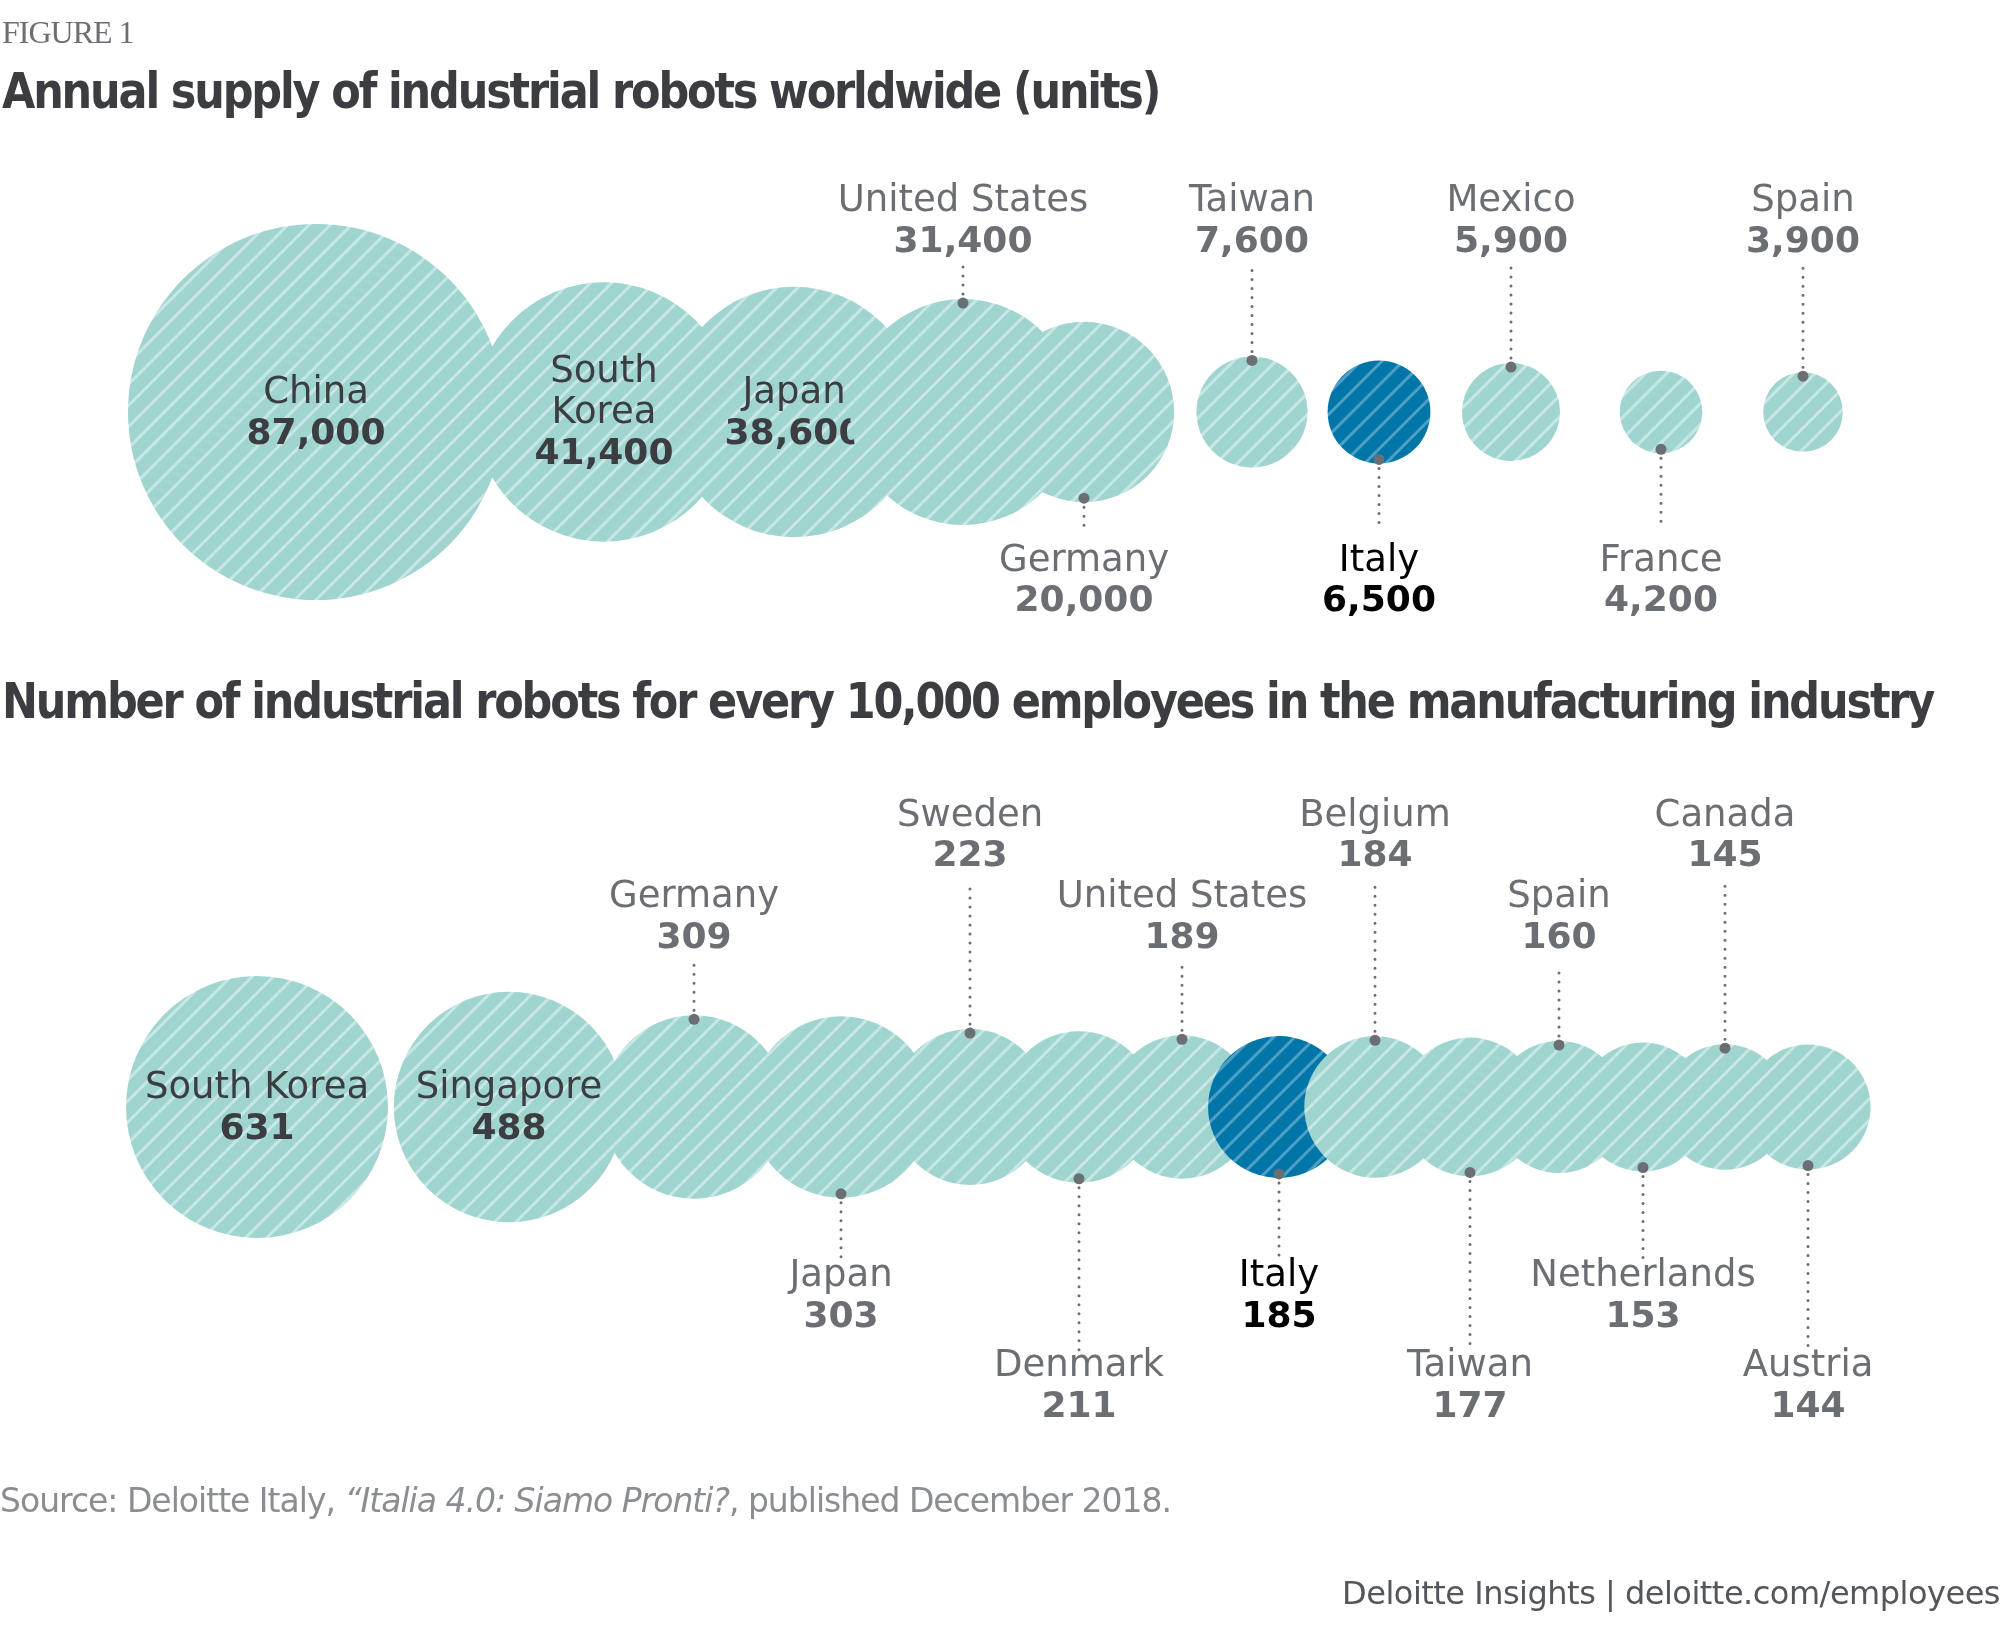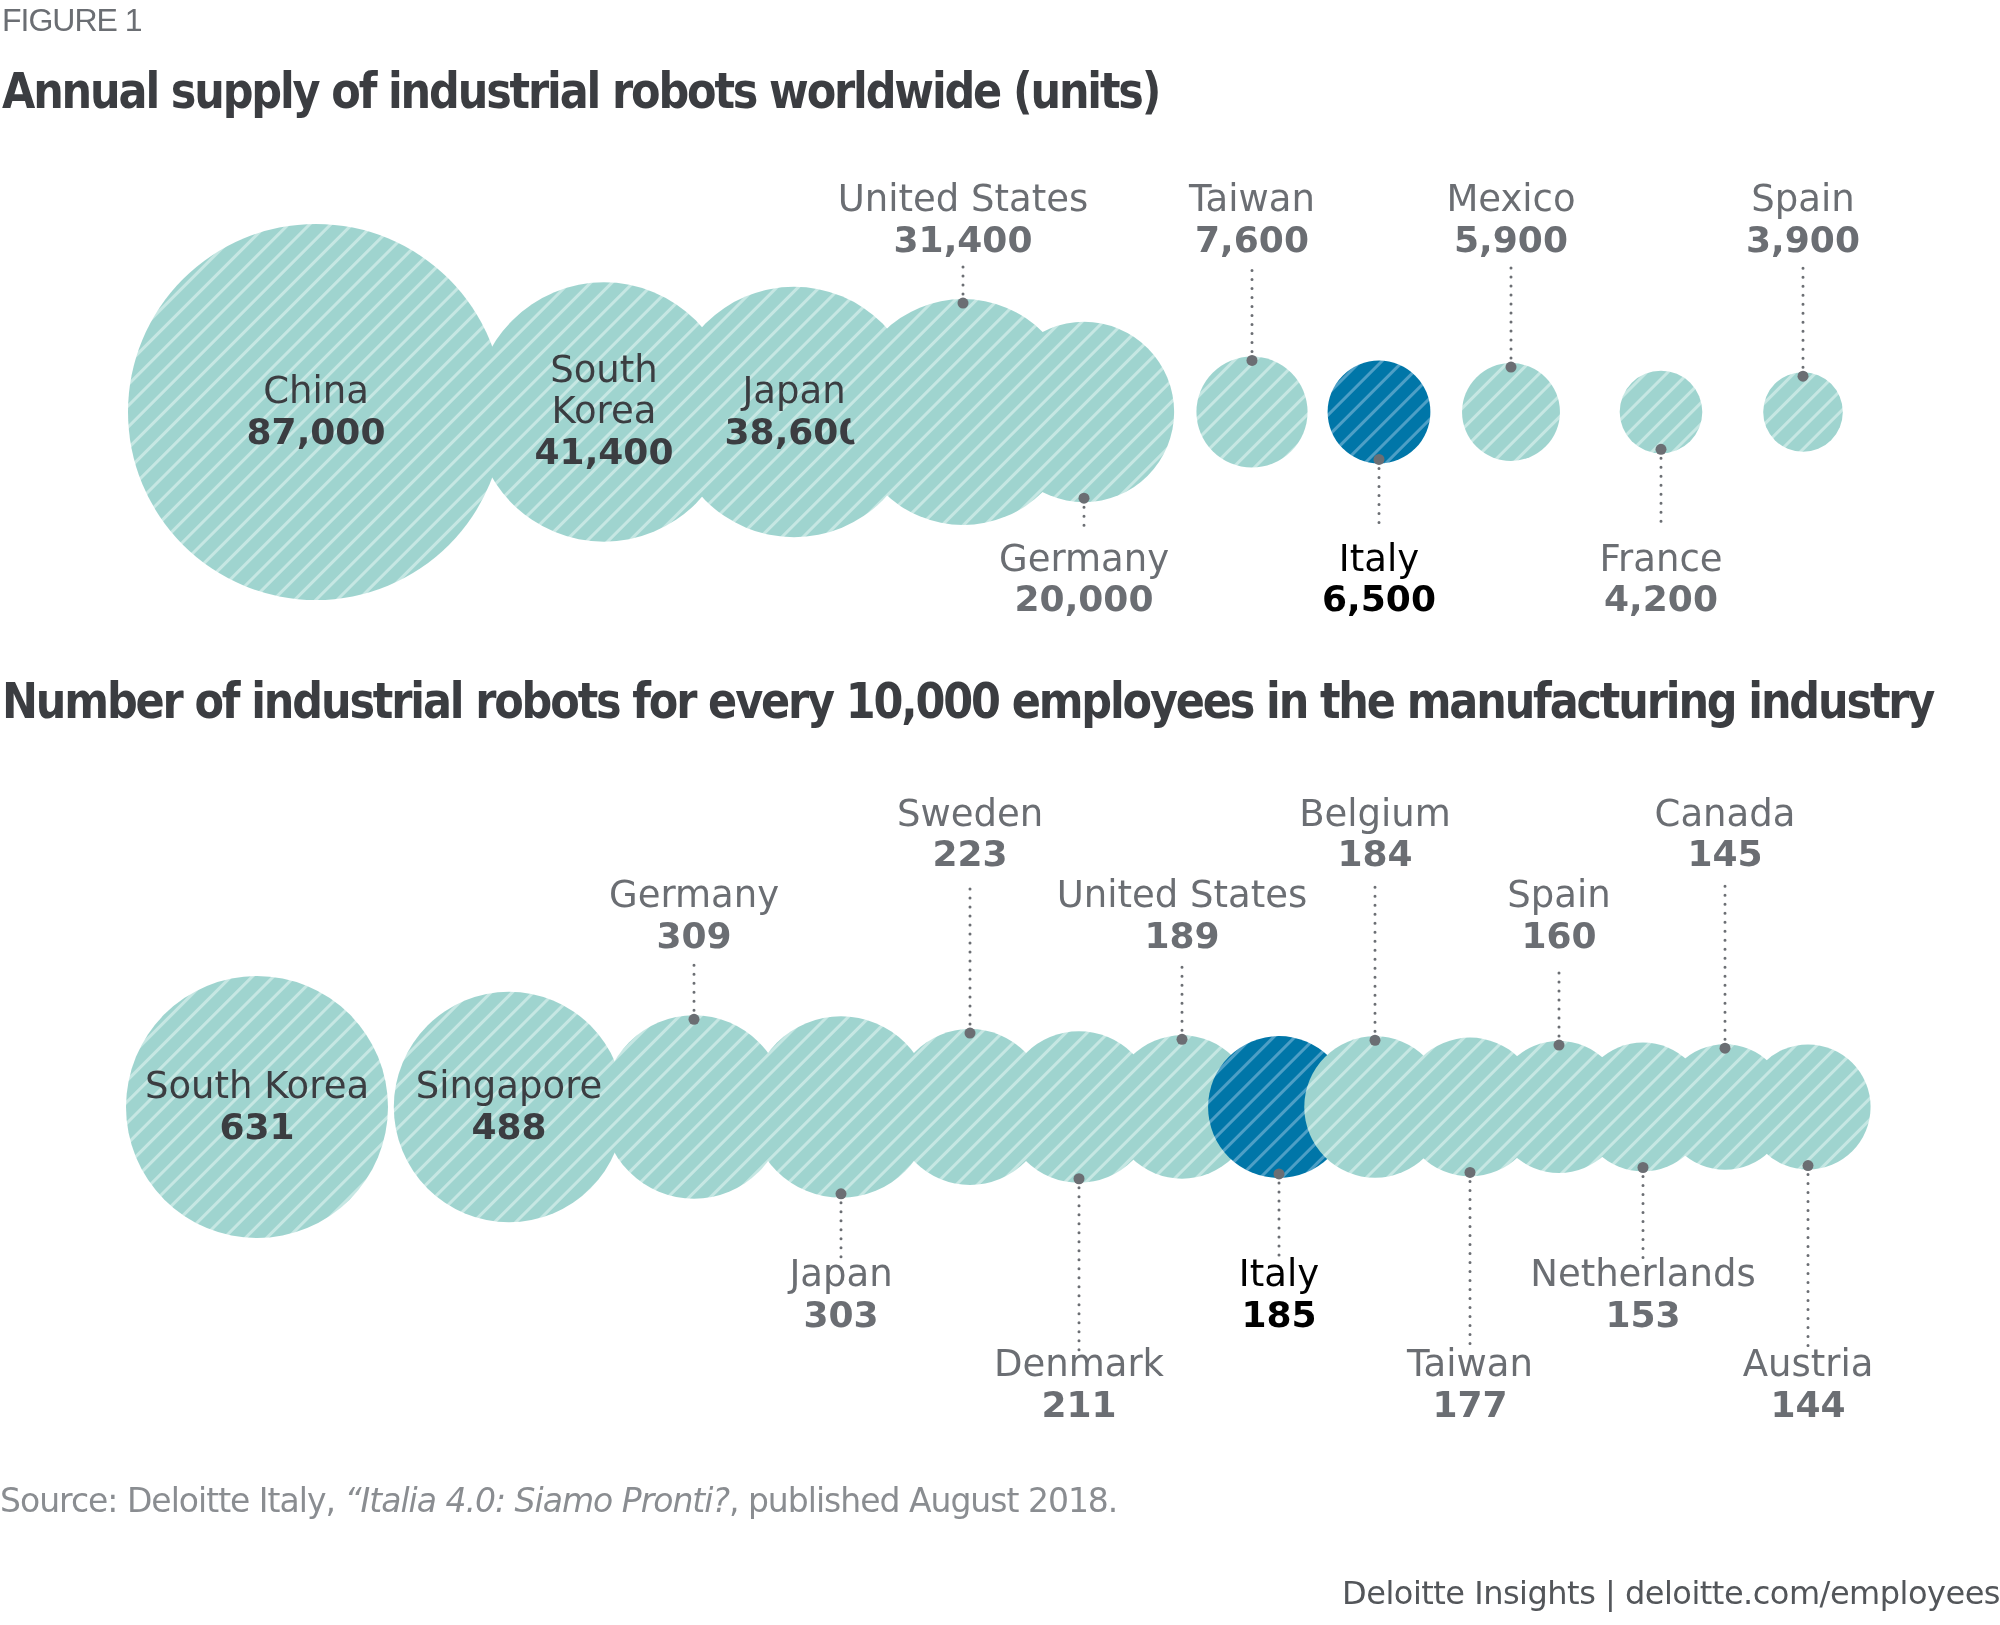--- a/index.html
+++ b/index.html
@@ -1,17 +1,17 @@
 <!DOCTYPE html>
 <html><head>
 <meta charset="utf-8">
 <style>
   html, body { margin: 0; padding: 0; background: #ffffff; }
   body { width: 2000px; height: 1625px; position: relative; overflow: hidden; font-family: "DejaVu Sans", sans-serif; }
-  .fig-label { position: absolute; left: 2px; top: 2px; font-size: 32px; color: #6b6e73; font-family: Liberation Sans, sans-serif; letter-spacing: -1px; }
+  .fig-label { position: absolute; left: 2px; top: 14px; font-size: 32px; color: #6b6e73; font-family: Liberation Serif, serif; letter-spacing: -1px; }
   .title { position: absolute; left: 2px; font-size: 50px; font-weight: bold; color: #3b3d41; font-family: "DejaVu Sans", sans-serif; letter-spacing: -2.5px; transform: scaleX(0.86); transform-origin: left top; white-space: nowrap; }
   #title1 { top: 62px; }
   #title2 { top: 672px; }
   svg.chart { position: absolute; left: 0; width: 2000px; }
   #chart1 { top: 150px; height: 500px; }
   #chart2 { top: 760px; height: 700px; }
   .source { position: absolute; left: 0; top: 1481px; font-size: 33px; color: #8a8d91; font-family: "DejaVu Sans", sans-serif; letter-spacing: -1px; }
   .source i { font-style: italic; }
   .footer { position: absolute; right: 0; top: 1574px; font-size: 32px; color: #53565a; font-family: "DejaVu Sans", sans-serif; letter-spacing: -0.5px; }
   .footer b { font-weight: normal; }
@@ -205,14 +205,14 @@
     </g>
     <g>
       <circle cx="1808" cy="347" r="62.580331892521386" fill="url(#pat1n)"></circle>
       <line x1="1808" y1="405.5803318925214" x2="1808" y2="590" stroke="#6b6e73" stroke-width="3" stroke-dasharray="0 9" stroke-linecap="round"></line>
       <circle cx="1808" cy="405.5803318925214" r="5.5" fill="#6b6e73"></circle>
       <text x="1808" y="616" text-anchor="middle" class="name">Austria</text>
       <text x="1808" y="657" text-anchor="middle" class="val">144</text>
     </g>
   </svg>
 
-<div class="source"><span>Source: Deloitte Italy, </span><i>“Italia 4.0: Siamo Pronti?</i><span>, published August 2018.</span></div>
+<div class="source"><span>Source: Deloitte Italy, </span><i>“Italia 4.0: Siamo Pronti?</i><span>, published December 2018.</span></div>
 <div class="footer"><b>Deloitte Insights</b><span> | </span><b>deloitte.com/employees</b></div>
 
 </body></html>

